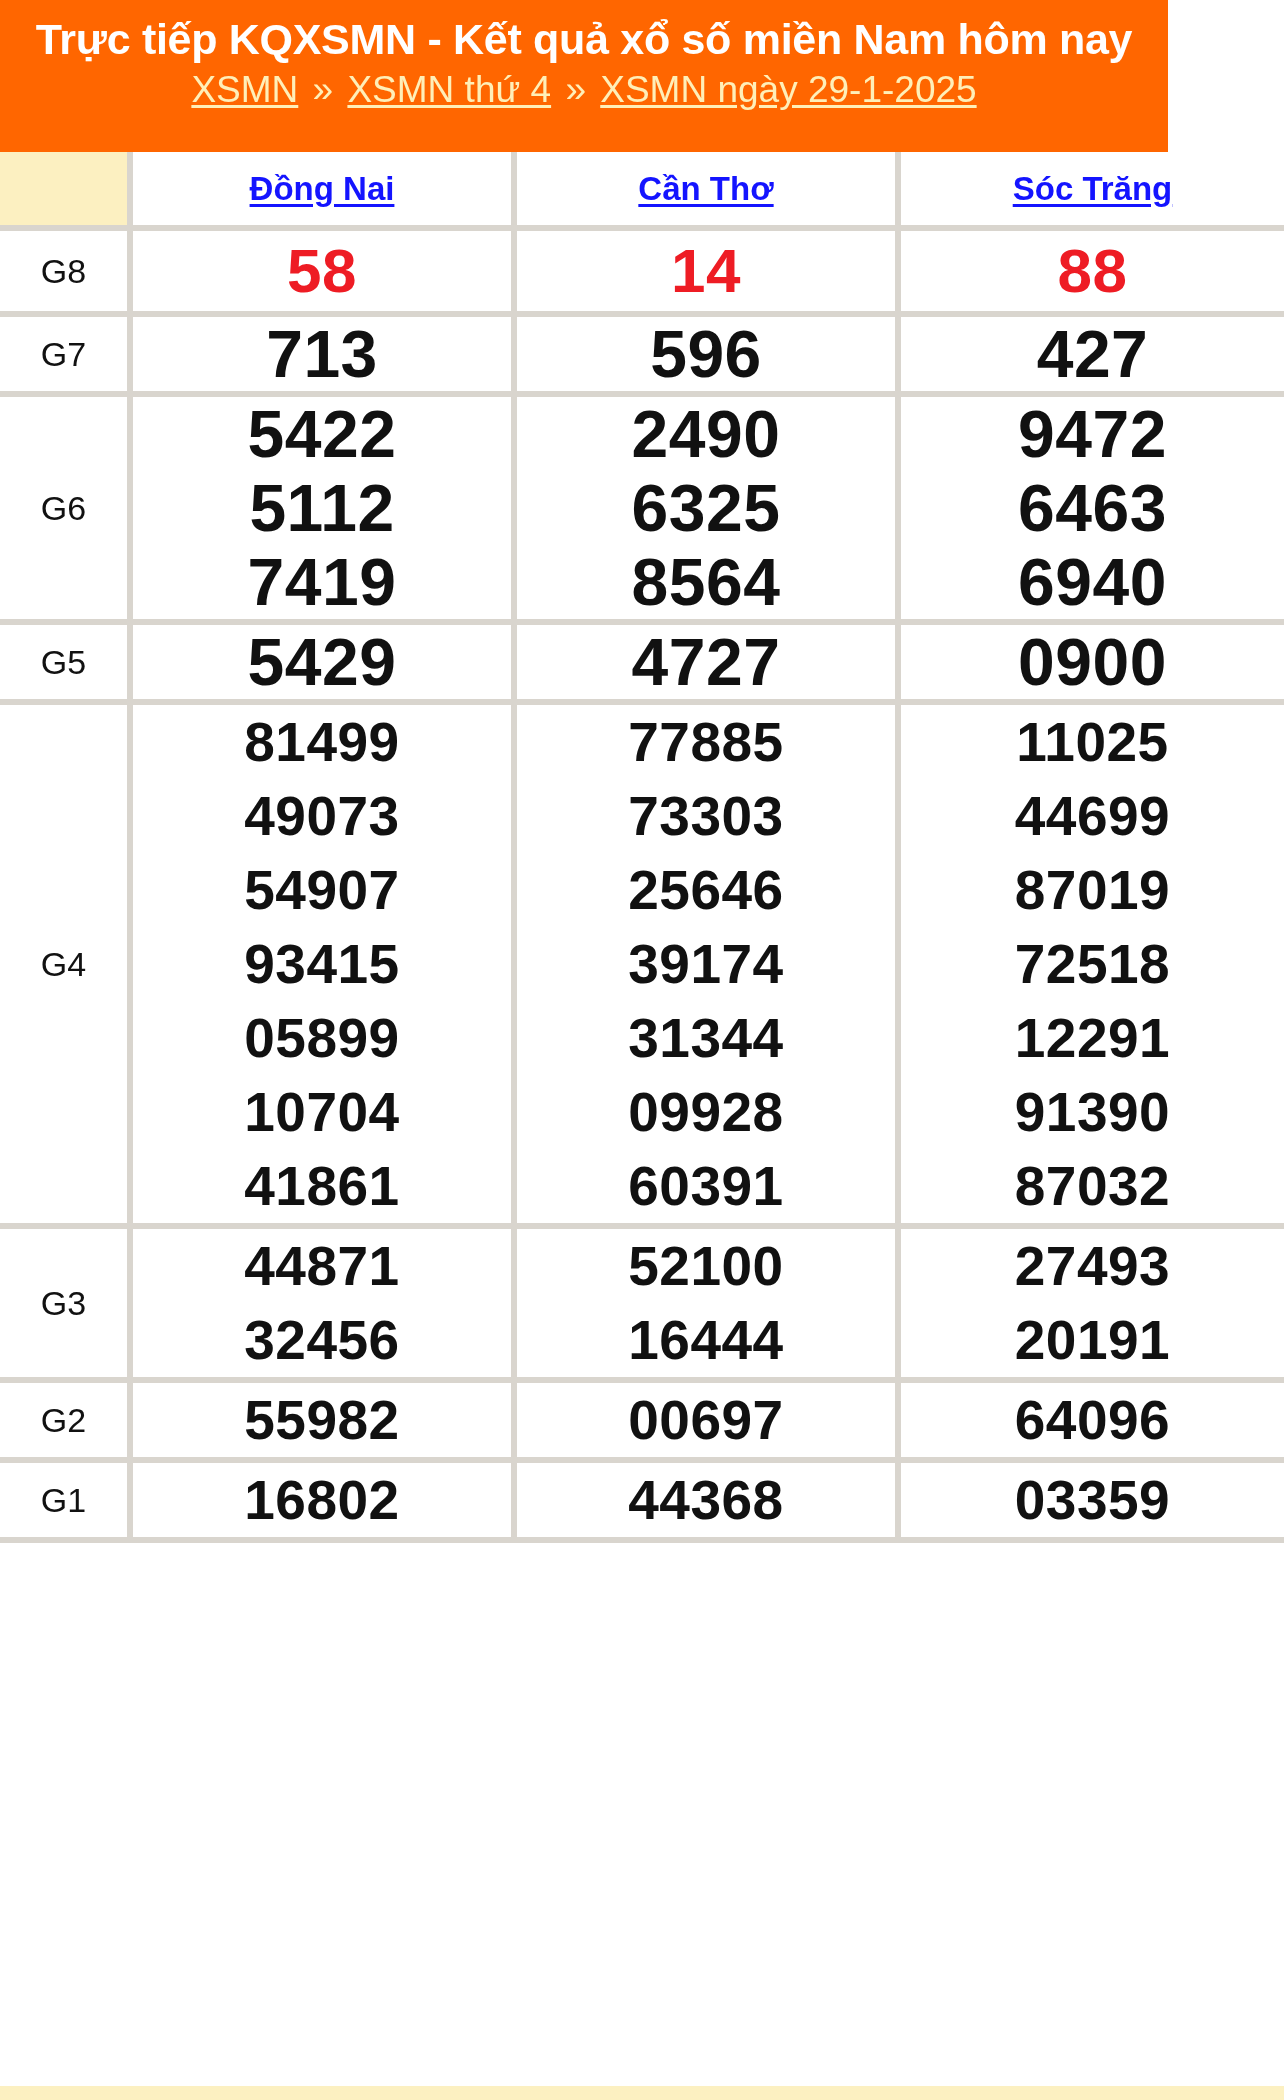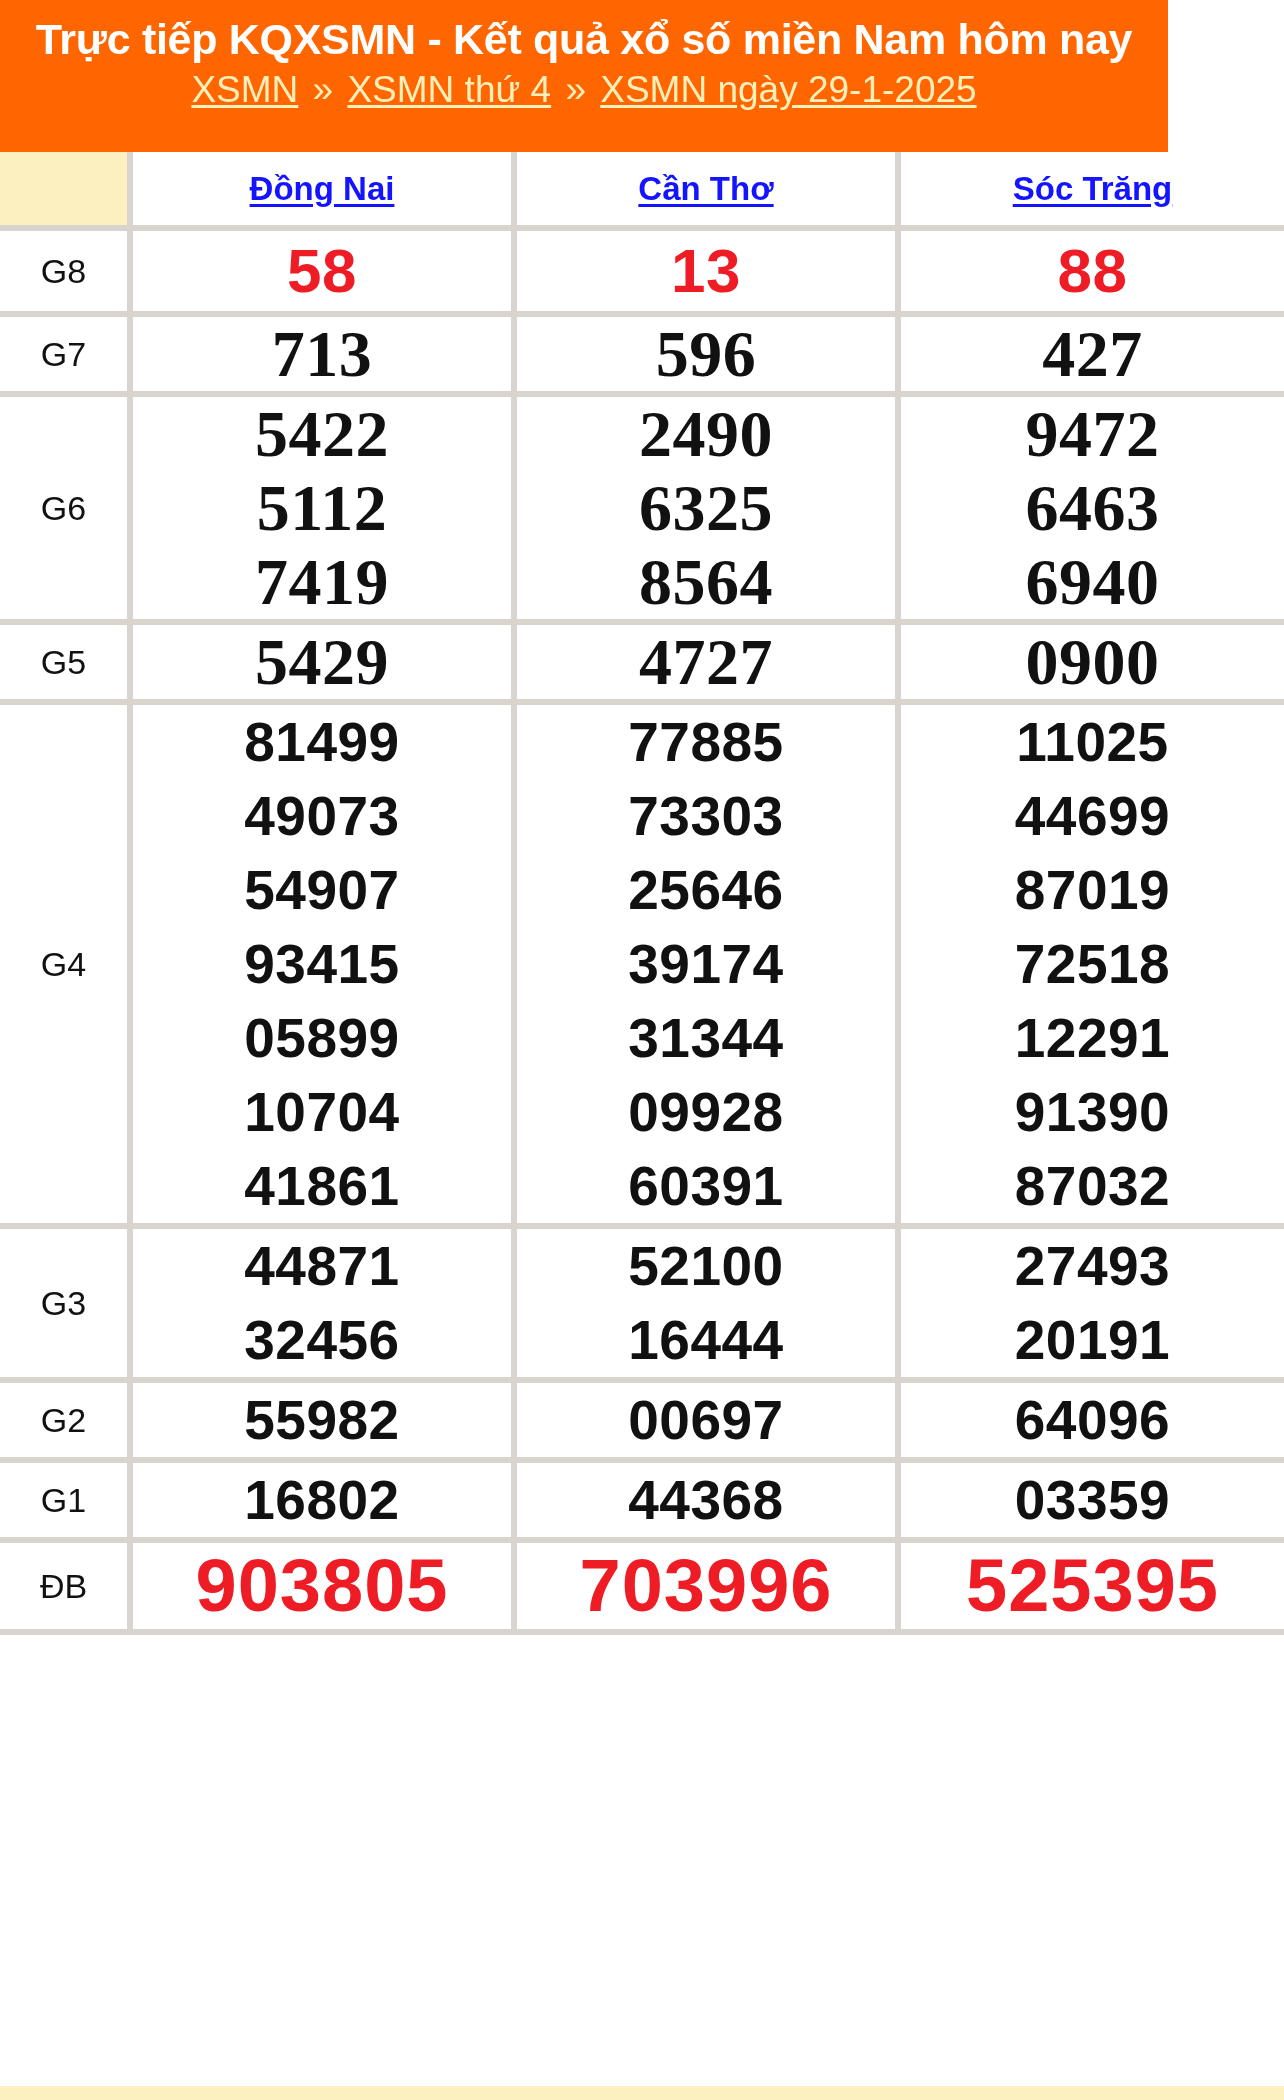--- a/index.html
+++ b/index.html
@@ -99,21 +99,21 @@
 
   .num {
     font-size: 55px;
     font-weight: bold;
     color: #111111;
     letter-spacing: 0.5px;
     white-space: nowrap;
     line-height: 74px;
   }
   .num.red   { color: #ee1c24; font-size: 62px; }
-  .num.big   { font-size: 66px; font-family: Liberation Serif, serif; }
+  .num.big   { font-size: 66px; }
   .num.db    { color: #ee1c24; font-size: 74px; letter-spacing: 1px; }
 
   
   .stack {
     display: flex;
     flex-direction: column;
     justify-content: center;
   }
   .stack > div { line-height: 74px; }
 
@@ -176,21 +176,21 @@
     <tbody id="results-body">
         <tr class="r-g8">
           <td><span class="rowlabel">G8</span></td>
           <td>
             <div class="stack">
               <div class="num red">58</div>
             </div>
           </td>
           <td>
             <div class="stack">
-              <div class="num red">13</div>
+              <div class="num red">14</div>
             </div>
           </td>
           <td>
             <div class="stack">
               <div class="num red">88</div>
             </div>
           </td>
         </tr>
         <tr class="r-g7">
           <td><span class="rowlabel">G7</span></td>
@@ -338,35 +338,17 @@
             <div class="stack">
               <div class="num">44368</div>
             </div>
           </td>
           <td>
             <div class="stack">
               <div class="num">03359</div>
             </div>
           </td>
         </tr>
-        <tr class="r-db">
-          <td><span class="rowlabel">ĐB</span></td>
-          <td>
-            <div class="stack">
-              <div class="num db">903805</div>
-            </div>
-          </td>
-          <td>
-            <div class="stack">
-              <div class="num db">703996</div>
-            </div>
-          </td>
-          <td>
-            <div class="stack">
-              <div class="num db">525395</div>
-            </div>
-          </td>
-        </tr>
       </tbody>
   </table>
 
   <div class="footer-strip"></div>
 </div>
 
 </body></html>

